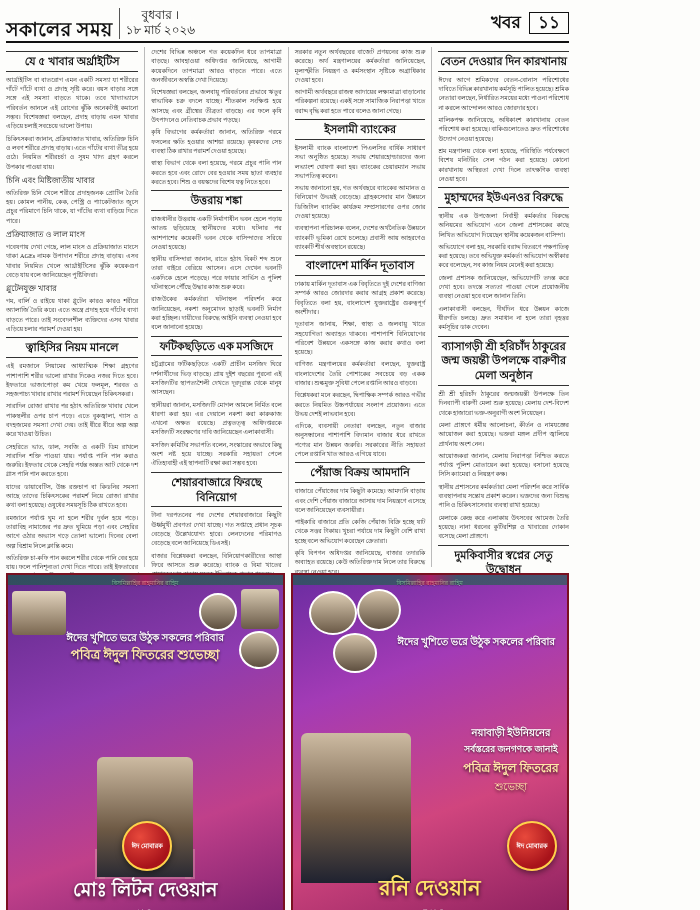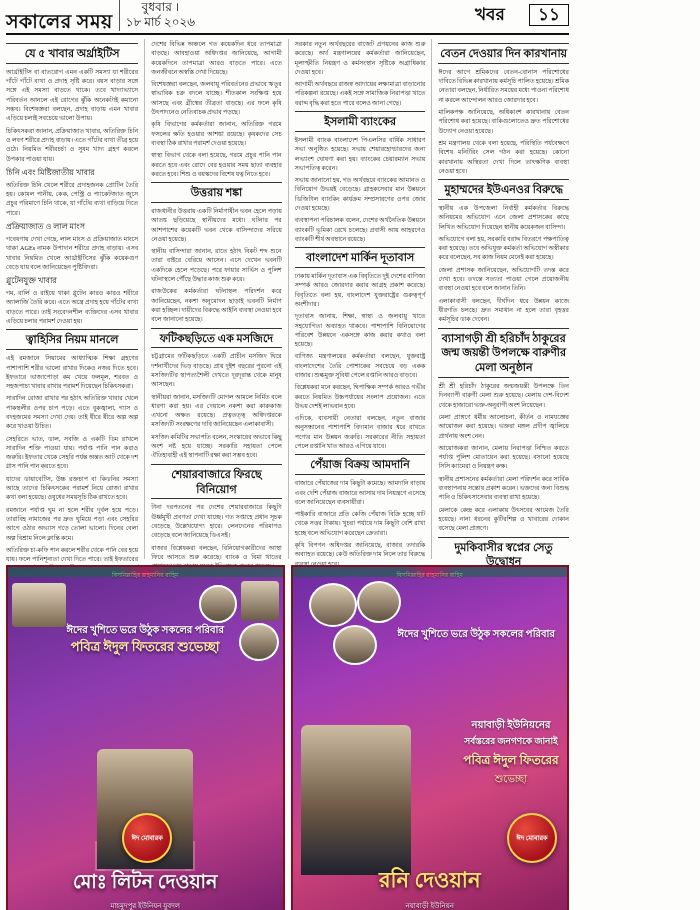--- a/index.html
+++ b/index.html
@@ -7,41 +7,41 @@
     width:700px;height:910px;
     background:#fdfdfb;
     font-family:"Liberation Serif", serif;
     color:#111;
     overflow:hidden;
   }
   .page{
     width:575px;height:910px;
     position:relative;
     box-sizing:border-box;
-    padding:0 6px 0 6px;
+    padding:8px 6px 0 6px;
   }
   
   .masthead{
     display:flex;align-items:center;justify-content:space-between;
     border-bottom:2px solid #111;
     padding-bottom:3px;
     height:30px;
   }
   .mast-left{display:flex;align-items:flex-end;gap:6px;}
   .mast-title{
     font-family:"Liberation Serif", serif;
     font-size:19px;font-weight:bold;letter-spacing:0.5px;
     line-height:1;
   }
   .mast-date{
     font-size:12px;line-height:1.25;text-align:center;
     border-left:1px solid #555;padding-left:6px;
     padding-bottom:1px;
   }
-  .mast-right{display:flex;align-items:center;gap:24px;}
+  .mast-right{display:flex;align-items:center;gap:8px;}
   .mast-section{font-size:17px;font-weight:bold;}
   .mast-page{
     font-size:17px;font-weight:bold;
     border:1.5px solid #111;
     padding:0 8px;line-height:1.2;
   }
   
   .cols{
     display:flex;
     gap:6px;

